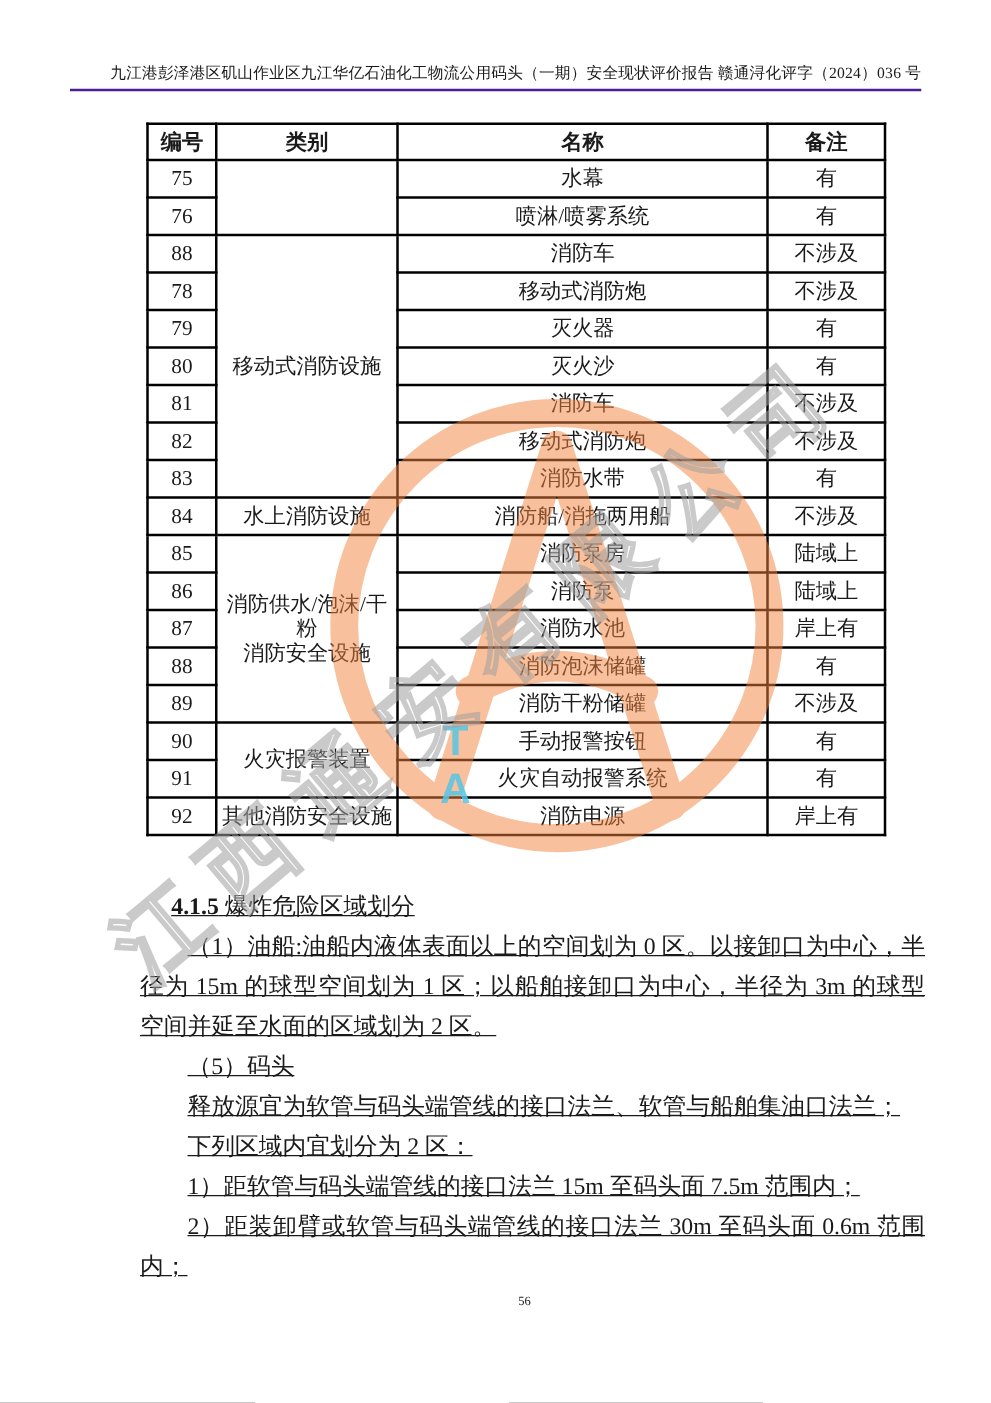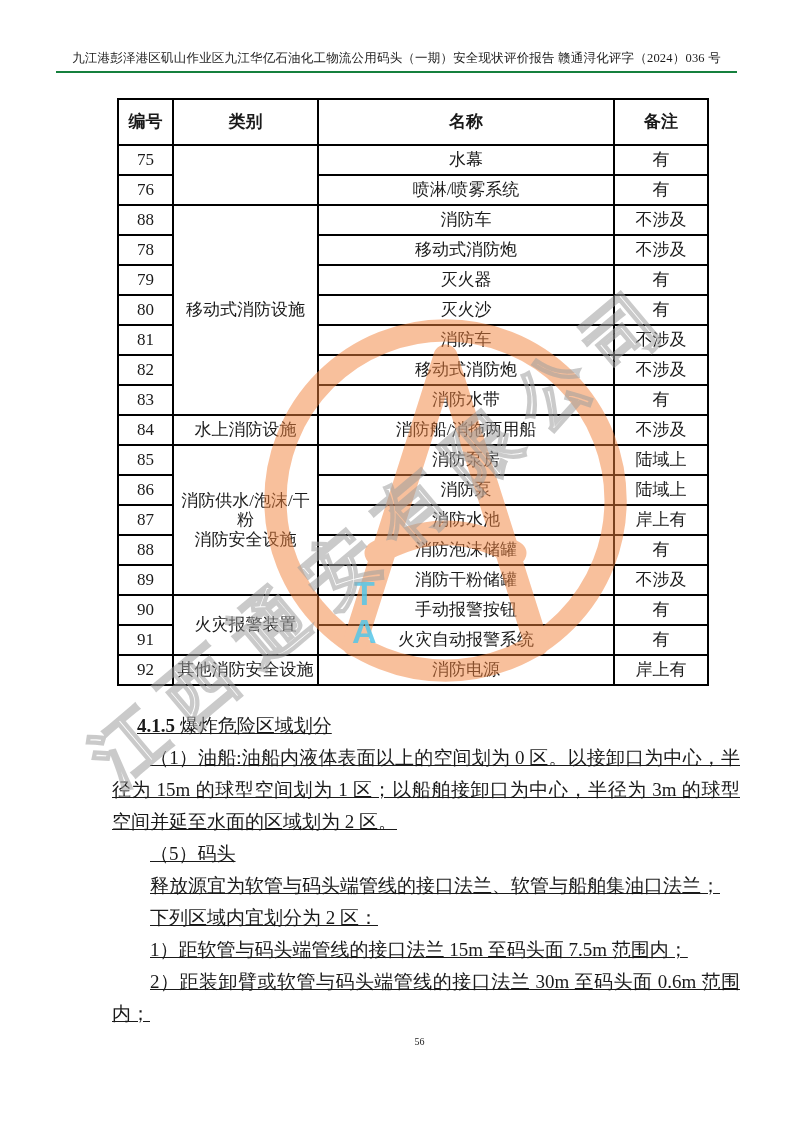--- a/index.html
+++ b/index.html
@@ -10,40 +10,40 @@
     background: #ffffff;
     overflow: hidden;
     font-family: "Liberation Serif", "DejaVu Serif", serif;
     color: #1a1a1a;
     margin: 0 auto;
   }
   
   .doc-header {
     position: absolute; top: 50px; left: 56px; right: 56px;
     font-size: 12.5px; letter-spacing: 0.2px;
-    text-align: center; white-space: nowrap;
-    border-bottom: 2px solid #15803d;
+    text-align: right; white-space: nowrap;
+    border-bottom: 2px solid #4c1d95;
     padding-bottom: 4px;
     z-index: 1;
   }
   
   .tbl-wrap { position: absolute; left: 117px; top: 98px; z-index: 1; }
   table.facilities {
     border-collapse: collapse; table-layout: fixed; width: 590px;
     font-size: 17px;
   }
   table.facilities th, table.facilities td {
     border: 2px solid #000;
     height: 30px; padding: 1px 2px;
     text-align: center; vertical-align: middle;
     font-weight: 400;
     line-height: 1.15;
     overflow: hidden;
   }
-  table.facilities th { font-weight: 700; height: 46px; }
+  table.facilities th { font-weight: 700; height: 29px; }
   td.c-cat { white-space: pre-line; }
   .bold { font-weight: 700; }
   
   .body-text {
     position: absolute; left: 99px; top: 710px; width: 641px;
     font-size: 19px; line-height: 32px;
     text-align: justify;
     z-index: 1;
     text-decoration: underline;
   }

